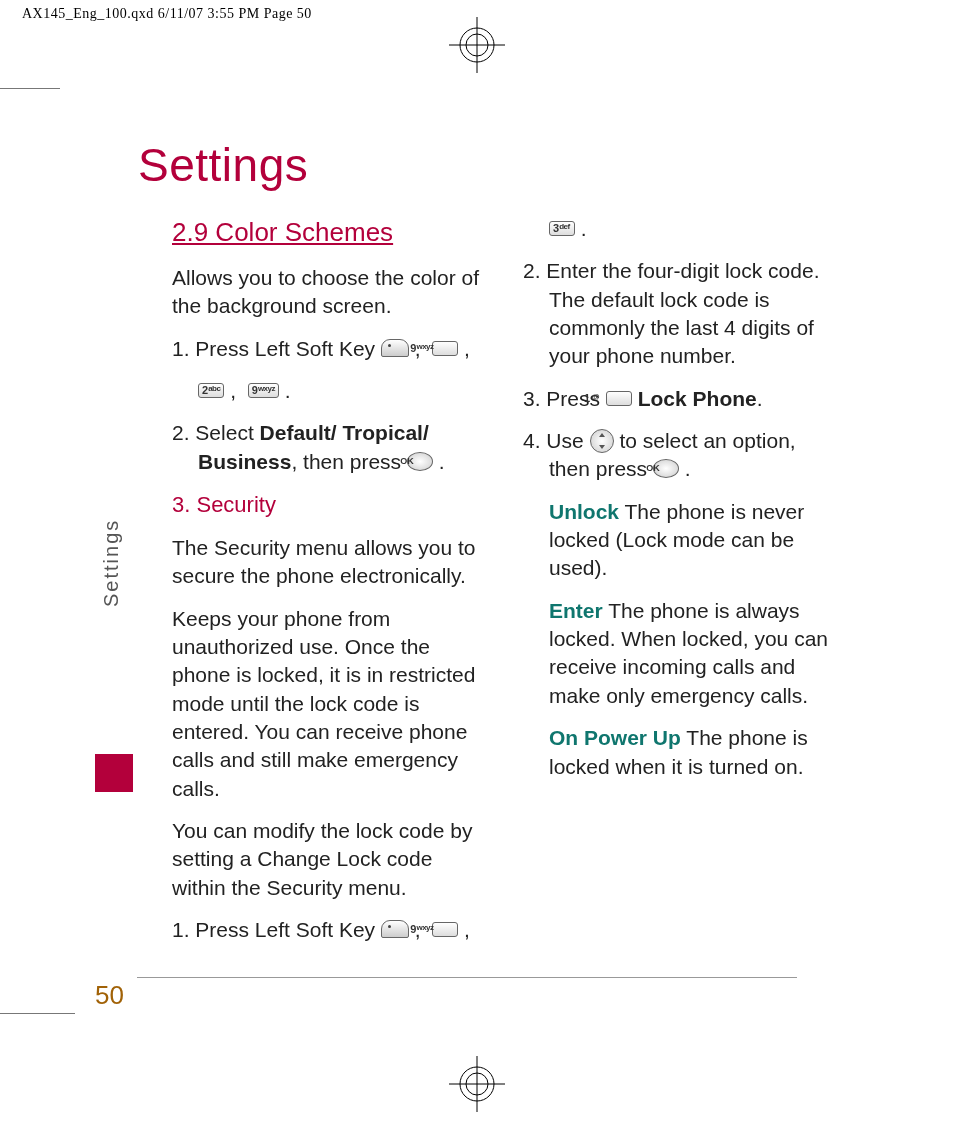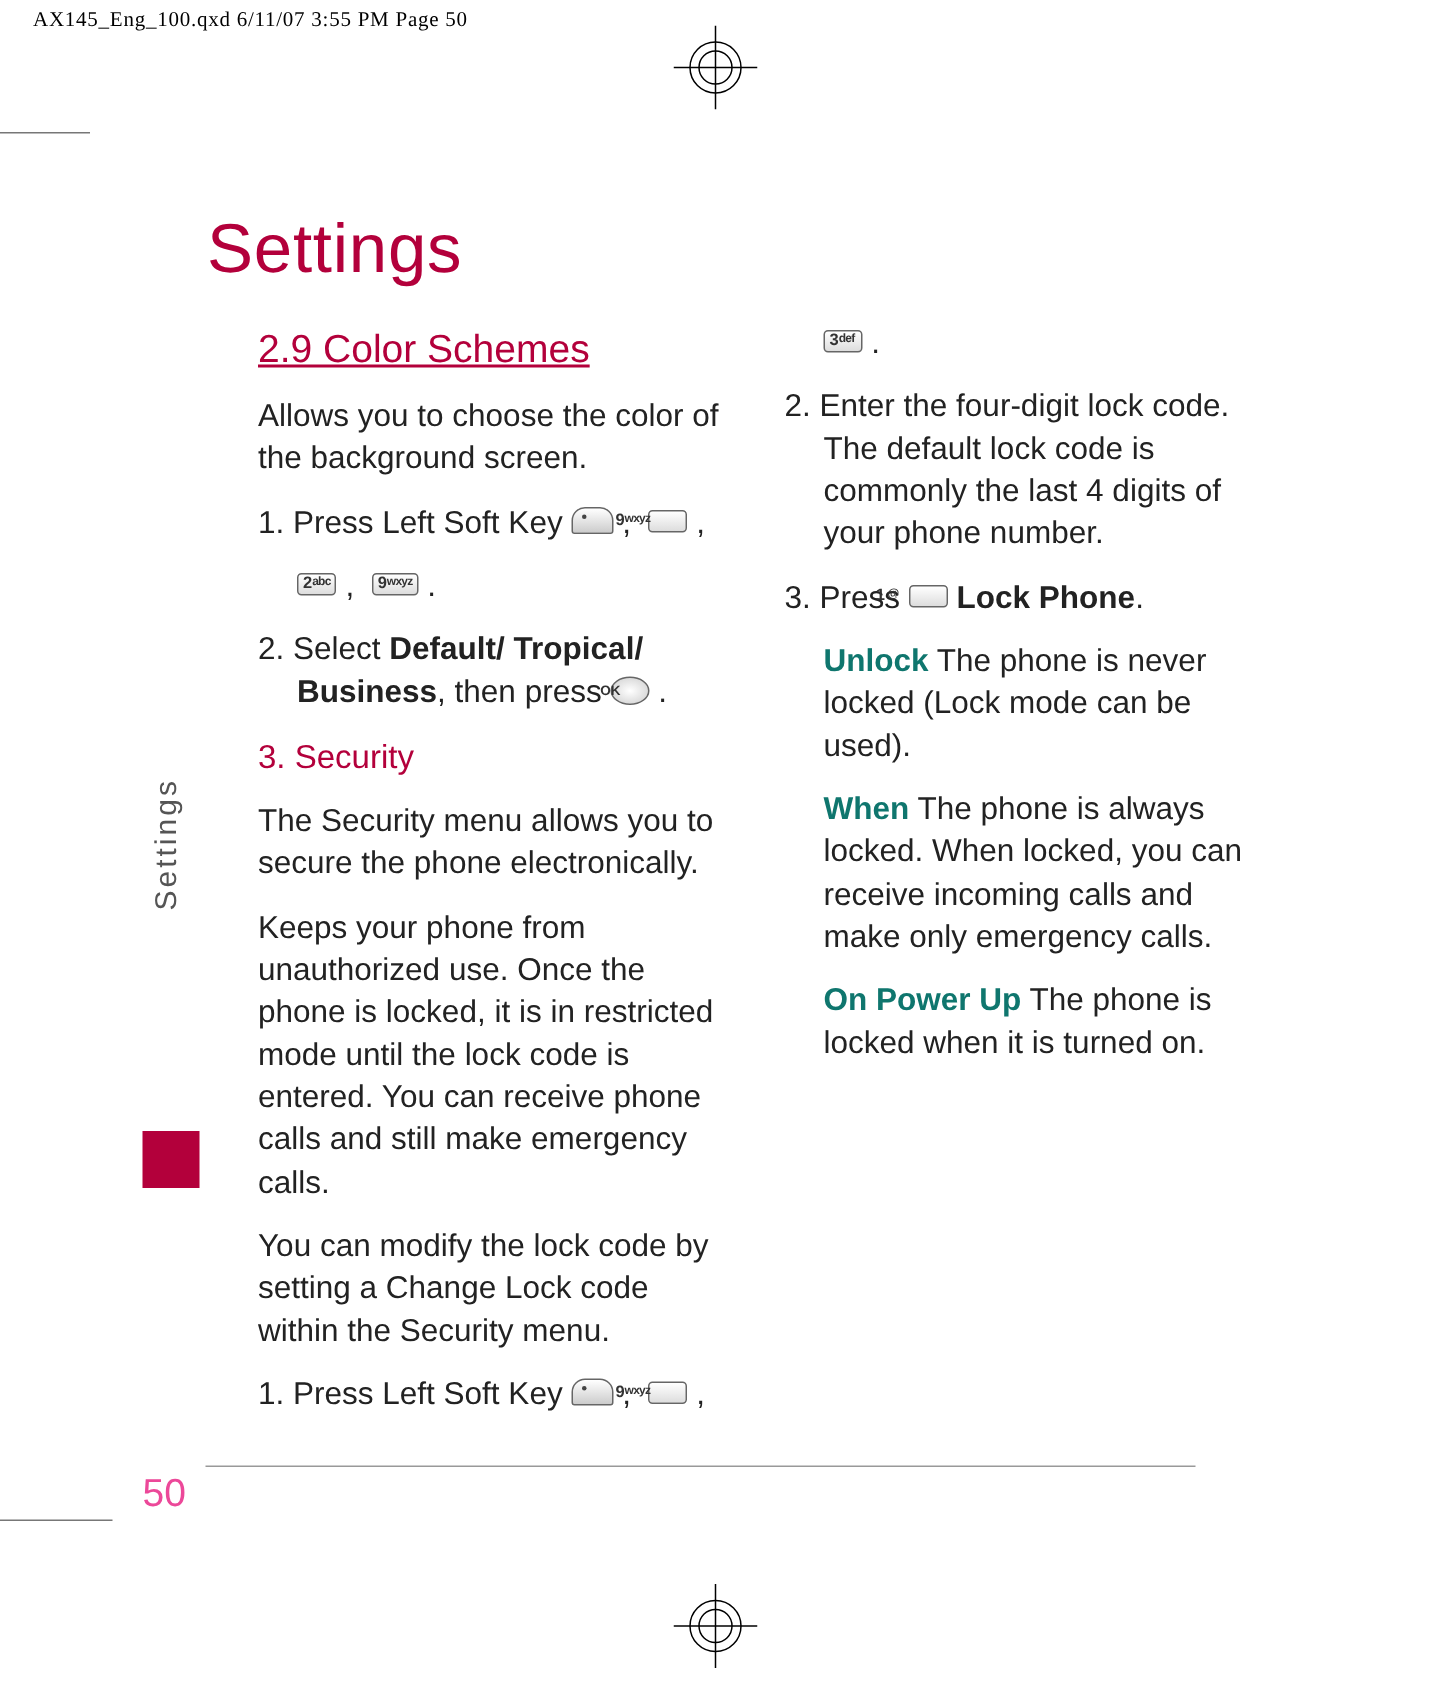--- a/index.html
+++ b/index.html
@@ -11,21 +11,21 @@
   .reg-bot{position:absolute;left:449px;top:1056px;}
   .thin-rule-top{position:absolute;left:0;top:88px;width:60px;border-top:1px solid #777;}
   .thin-rule-bot{position:absolute;left:0;top:1013px;width:75px;border-top:1px solid #777;}
   .title{position:absolute;left:138px;top:138px;color:#b3003b;
     font-family:"Optima","Candara","Segoe UI",sans-serif;font-weight:300;
     font-size:46px;letter-spacing:0.5px;}
   .side-text{position:absolute;left:100px;top:607px;
     transform:rotate(-90deg);transform-origin:left top;
     font-size:20px;color:#555;letter-spacing:2px;}
   .side-bar{position:absolute;left:95px;top:754px;width:38px;height:38px;background:#b3003b;}
-  .pagenum{position:absolute;left:95px;top:980px;font-size:26px;color:#ec4899;}
+  .pagenum{position:absolute;left:95px;top:980px;font-size:26px;color:#a16207;}
   .page-rule{position:absolute;left:137px;top:977px;width:660px;border-top:1px solid #999;}
   .cols{position:absolute;left:172px;top:215px;right:120px;bottom:165px;
     column-count:2;column-gap:40px;column-fill:auto;
     font-size:21px;line-height:1.35;color:#222;}
   .cols p{margin:0 0 14px 0;}
   .h-red-lg{color:#b3003b;font-size:22px;font-weight:500;margin:22px 0 10px 0;}
   .h-red-md{color:#b3003b;font-size:26px;font-weight:400;margin:4px 0 10px 0;text-decoration:underline;}
   .bold{font-weight:700;}
   .term{color:#0f766e;font-weight:700;}
   .step{padding-left:26px;text-indent:-26px;}
@@ -114,26 +114,32 @@
   </p>
 
   <p class="step">2. Enter the four-digit lock code. The default lock code is commonly the last 4 digits of your phone number.</p>
 
   <p class="step">
     <span>3. Press </span>
     <span class="key"><span>1</span><sup>&nbsp;@</sup></span>
     <span class="bold"> Lock Phone</span>.
   </p>
 
+  <p class="step">
+    <span>4. Use </span>
+    <span class="nav"></span>
+    <span> to select an option, then press </span>
+    <span class="ok">OK</span> .
+  </p>
 
   <p class="cont">
     <span class="term">Unlock</span><span>  The phone is never locked (Lock mode can be used).</span>
   </p>
   <p class="cont">
-    <span class="term">When</span><span>  The phone is always locked. When locked, you can receive incoming calls and make only emergency calls.</span>
+    <span class="term">Enter</span><span>  The phone is always locked. When locked, you can receive incoming calls and make only emergency calls.</span>
   </p>
   <p class="cont">
     <span class="term">On Power Up</span><span>  The phone is locked when it is turned on.</span>
   </p>
 
 </div>
 
 <div class="page-rule"></div>
 <div class="pagenum">50</div>
 

